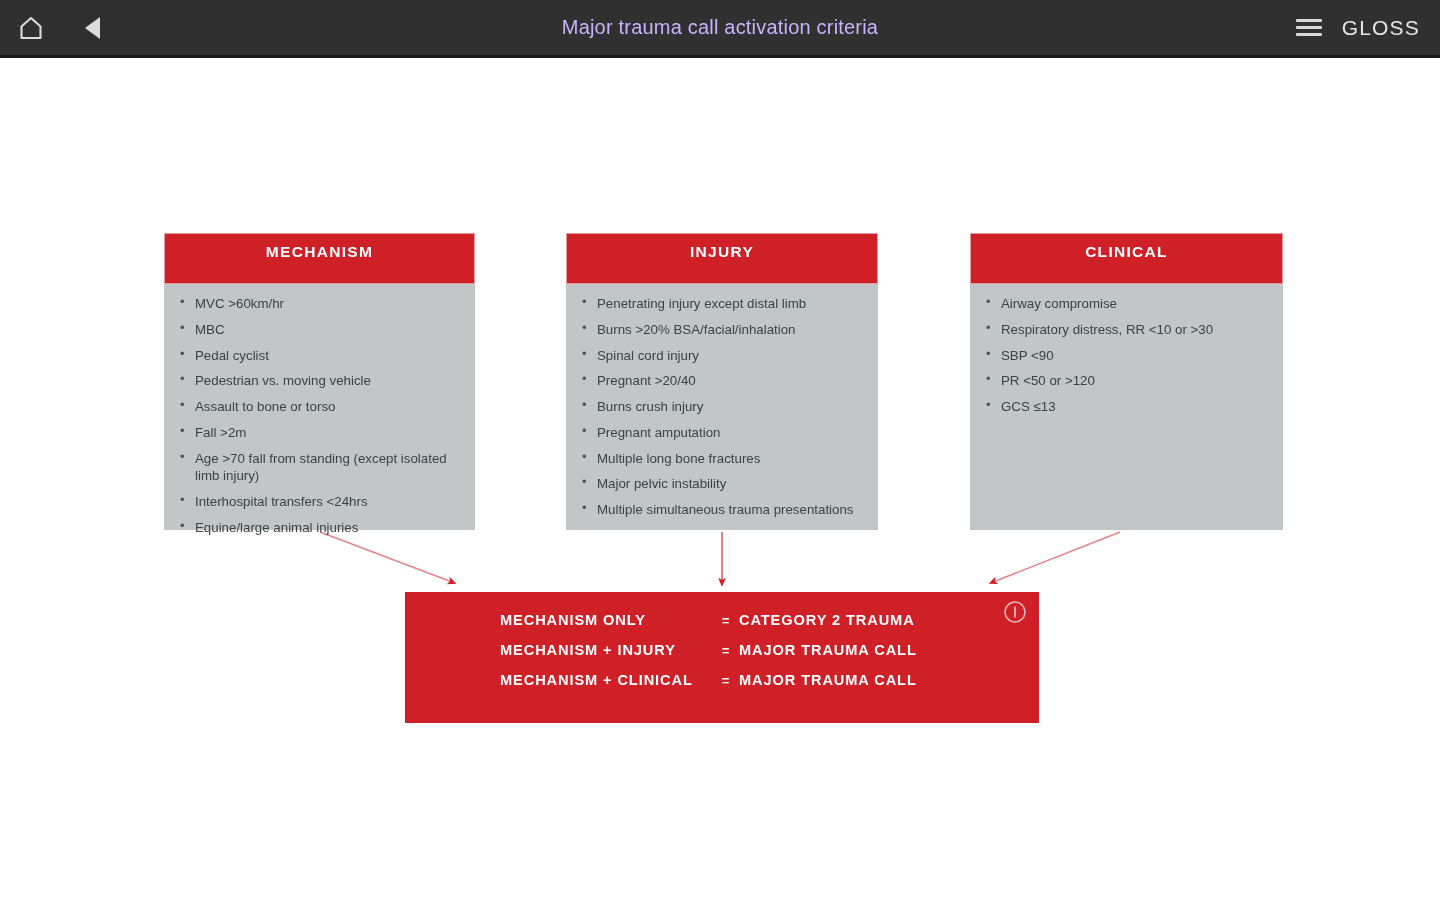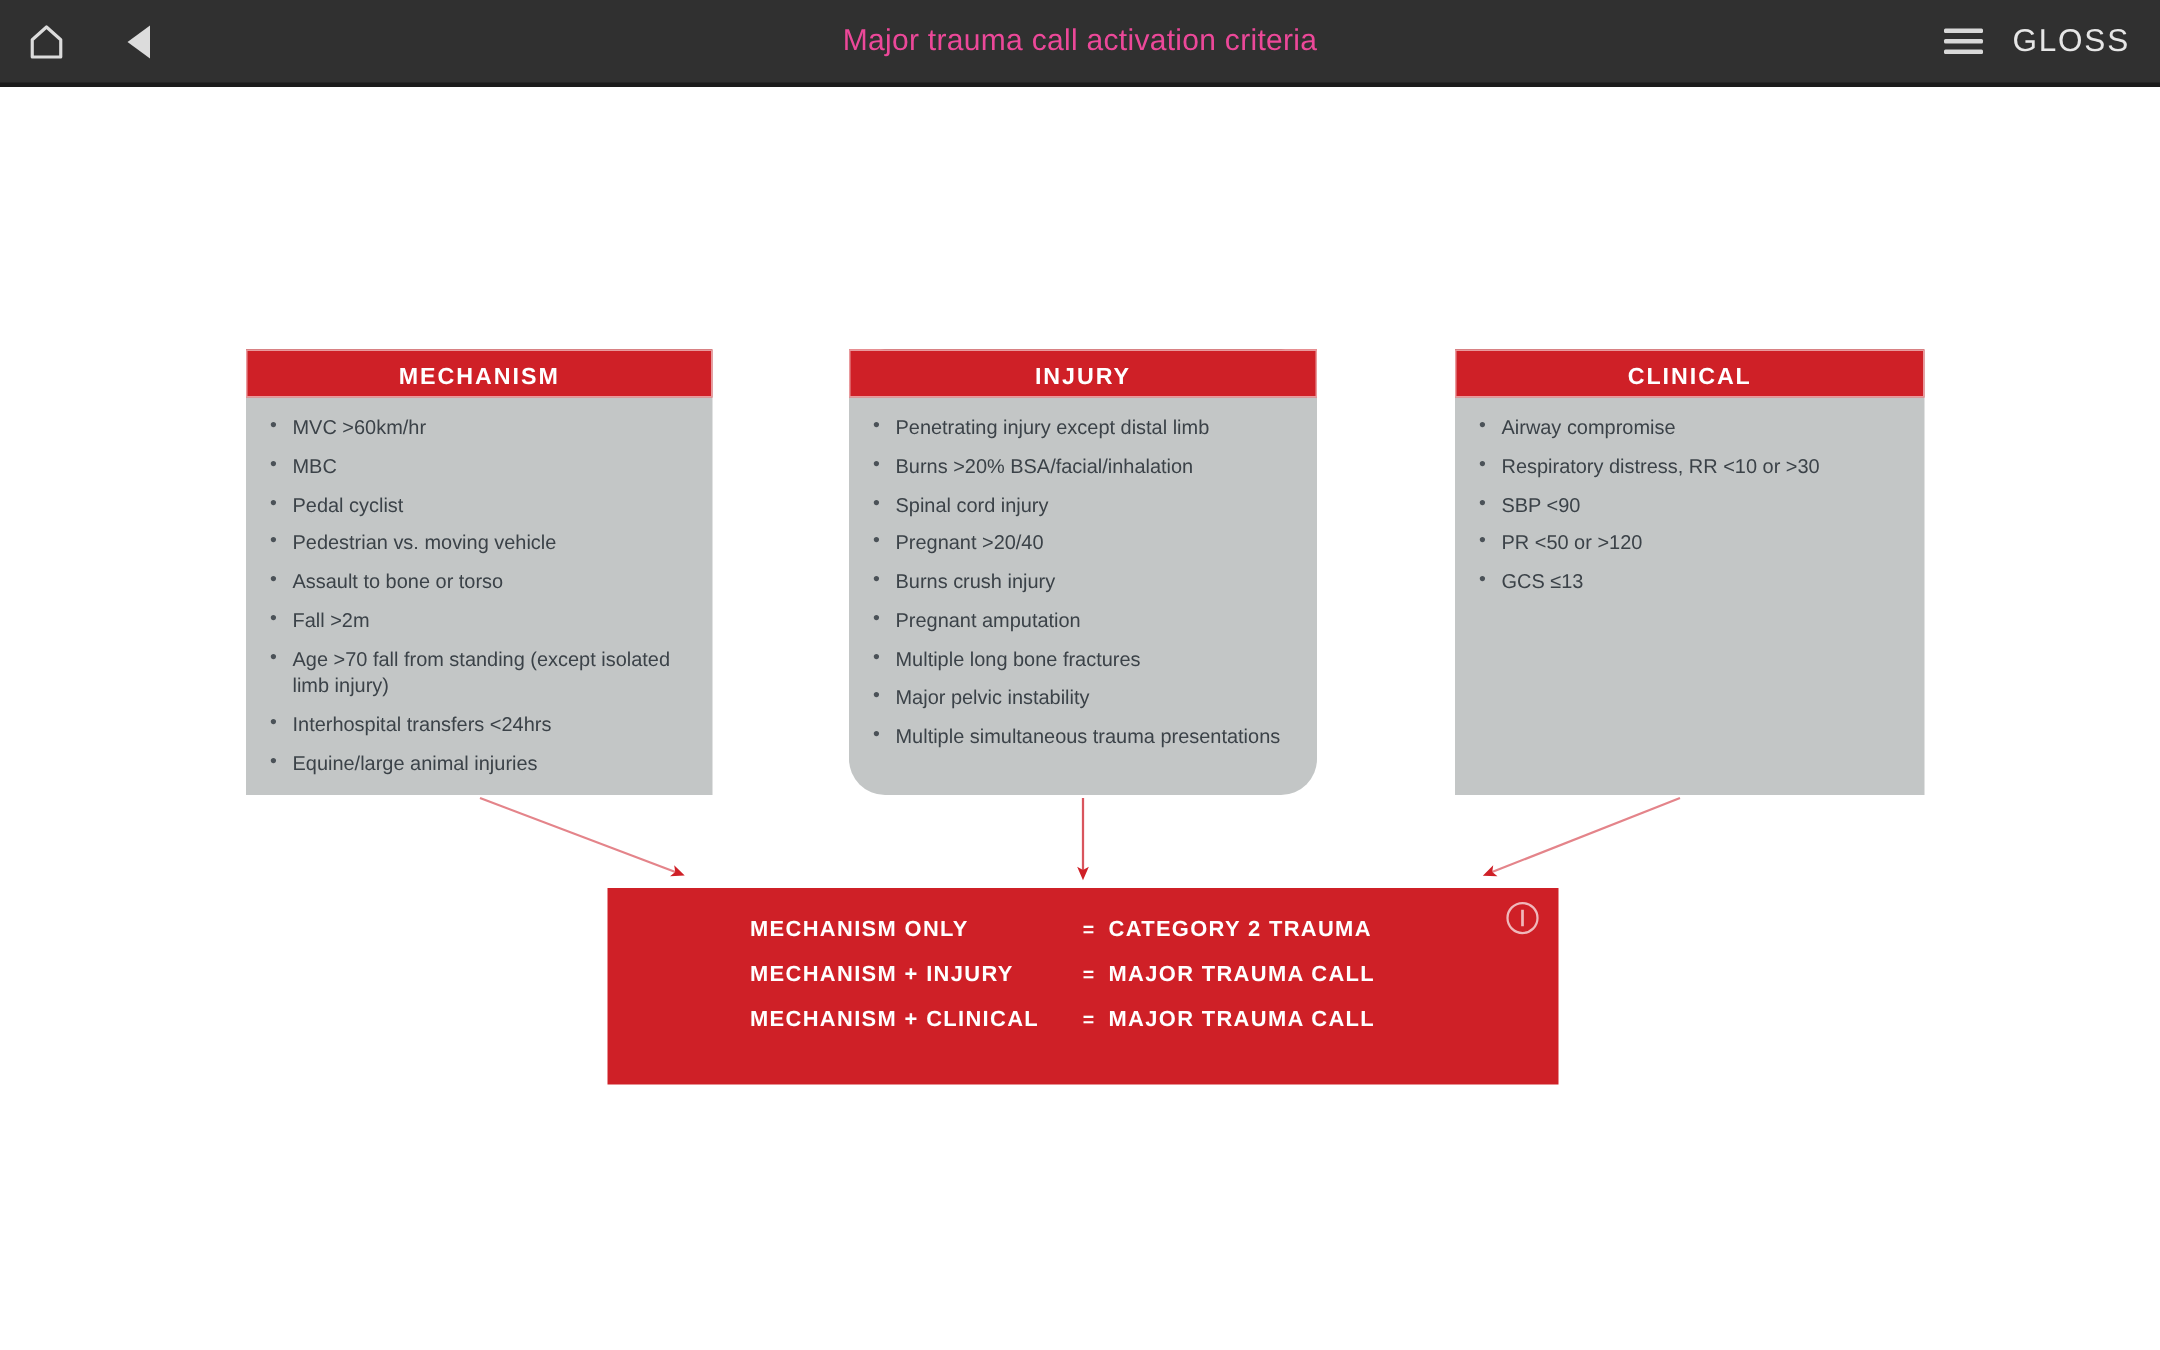--- a/index.html
+++ b/index.html
@@ -22,21 +22,21 @@
   .icon-btn {
     width:34px; height:34px;
     display:flex; align-items:center; justify-content:center;
     cursor:pointer;
   }
   .icon-btn svg { display:block; }
 
   #appbar-title {
     position:absolute; left:0; right:0; top:0; height:55px;
     display:flex; align-items:center; justify-content:center;
-    color:#ec4899; font-size:20px; letter-spacing:.2px;
+    color:#c4b5fd; font-size:20px; letter-spacing:.2px;
     pointer-events:none;
   }
   #appbar .right-group {
     position:absolute; right:20px; top:0; height:55px;
     display:flex; align-items:center; gap:20px;
   }
   #gloss-label { color:#e6e6e6; font-size:21px; letter-spacing:1.2px; cursor:pointer; }
   .hamburger { width:26px; display:flex; flex-direction:column; gap:4px; cursor:pointer; }
   .hamburger span { display:block; height:3px; background:#d8d8d8; border-radius:1px; }
 
@@ -51,21 +51,21 @@
     background:#c3c6c6;
     box-shadow:0 0 0 1px rgba(255,255,255,.85);
   }
   .criteria-box .cb-header {
     background:#cf2027;
     color:#ffffff;
     text-align:center;
     font-weight:bold;
     font-size:15.5px;
     letter-spacing:1.3px;
-    padding:10px 0 4px 0;
+    padding:10px 0 23px 0;
     box-shadow:inset 0 0 0 1px rgba(255,255,255,.55);
   }
   .criteria-box ul {
     list-style:none;
     padding:11px 12px 14px 14px;
   }
   .criteria-box li {
     position:relative;
     color:#3b4248;
     font-size:13.3px;
@@ -73,21 +73,21 @@
     padding-left:17px;
     margin-bottom:8.5px;
   }
   .criteria-box li::before {
     content:"•";
     position:absolute; left:2px; top:-1px;
     font-size:13px; color:#4b5258;
   }
 
   #box-mechanism { left:164px; top:175px; width:311px; height:297px; }
-  #box-injury    { left:566px; top:175px; width:312px; height:297px;border-radius:24px; }
+  #box-injury    { left:566px; top:175px; width:312px; height:297px; }
   #box-clinical  { left:970px; top:175px; width:313px; height:297px; }
 
   
   #result-box {
     position:absolute; left:405px; top:534px; width:634px; height:131px;
     background:#cf2027;
     box-shadow:0 0 0 1px rgba(255,255,255,.8);
   }
   #result-rows {
     position:absolute; left:95px; top:20px;

